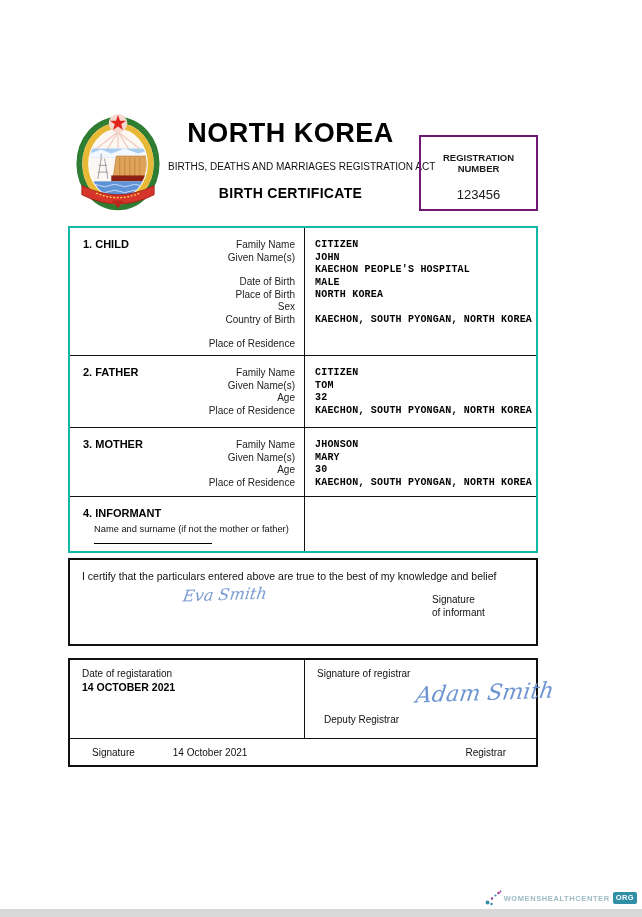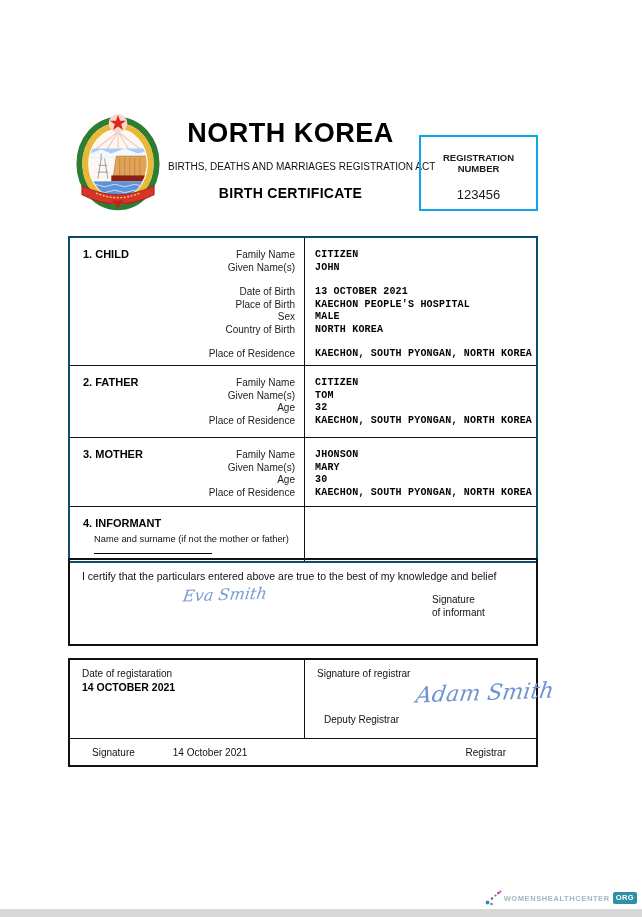--- a/index.html
+++ b/index.html
@@ -5,27 +5,27 @@
   html,body{margin:0;padding:0;background:#fff;}
   .page{position:relative;width:642px;height:917px;background:#ffffff;overflow:hidden;
         font-family:"Liberation Sans",sans-serif;color:#1a1a1a;}
 
   
   .emblem{position:absolute;left:76px;top:110px;width:84px;height:104px;}
   .titleblock{position:absolute;left:168px;top:120px;width:245px;text-align:center;}
   .country{font-size:27px;font-weight:bold;letter-spacing:0.5px;line-height:1;color:#000;}
   .act{margin-top:14px;font-size:10px;color:#111;white-space:nowrap;}
   .certtitle{margin-top:13px;font-size:14px;font-weight:bold;color:#000;letter-spacing:0.3px;}
-  .regbox{position:absolute;left:419px;top:135px;width:119px;height:76px;border:2px solid #0ea5e9;
+  .regbox{position:absolute;left:419px;top:135px;width:119px;height:76px;border:2px solid #701a75;
           box-sizing:border-box;text-align:center;}
   .reglabel{margin-top:15px;font-size:9.5px;font-weight:bold;}
   .regnum{margin-top:13px;font-size:13px;}
 
   
-  .maintable{position:absolute;left:68px;top:236px;width:470px;border:2px solid #0c4a6e;box-sizing:border-box;}
+  .maintable{position:absolute;left:68px;top:226px;width:470px;border:2px solid #14b8a6;box-sizing:border-box;}
   .sec{position:relative;display:flex;box-sizing:border-box;border-bottom:1.5px solid #111;}
   .sec:last-child{border-bottom:none;}
   .sec-left{position:relative;width:235px;box-sizing:border-box;border-right:1.5px solid #111;
             padding-top:11px;}
   .sec-title{position:absolute;left:13px;top:10px;font-size:11px;font-weight:bold;color:#000;}
   .labels{text-align:right;padding-right:9px;font-size:10px;line-height:12.5px;color:#222;}
   .sec-right{flex:1;padding:11px 0 0 10px;box-sizing:border-box;}
   .values{font-family:"Liberation Mono","DejaVu Sans Mono",monospace;font-weight:bold;
           font-size:10px;line-height:12.5px;letter-spacing:0.2px;color:#000;white-space:nowrap;}
   .ln{height:12.5px;}
@@ -149,21 +149,20 @@
           <div class="ln">Place of Birth</div>
           <div class="ln">Sex</div>
           <div class="ln">Country of Birth</div>
           <div class="ln gap">Place of Residence</div>
         </div>
       </div>
       <div class="sec-right">
         <div class="values">
           <div class="ln">CITIZEN</div>
           <div class="ln">JOHN</div>
-          <div class="ln gap">13 OCTOBER 2021</div>
           <div class="ln">KAECHON PEOPLE'S HOSPITAL</div>
           <div class="ln">MALE</div>
           <div class="ln">NORTH KOREA</div>
           <div class="ln gap">KAECHON, SOUTH PYONGAN, NORTH KOREA</div>
         </div>
       </div>
     </div>
 
     <div class="sec" style="height:72px">
       <div class="sec-left">

